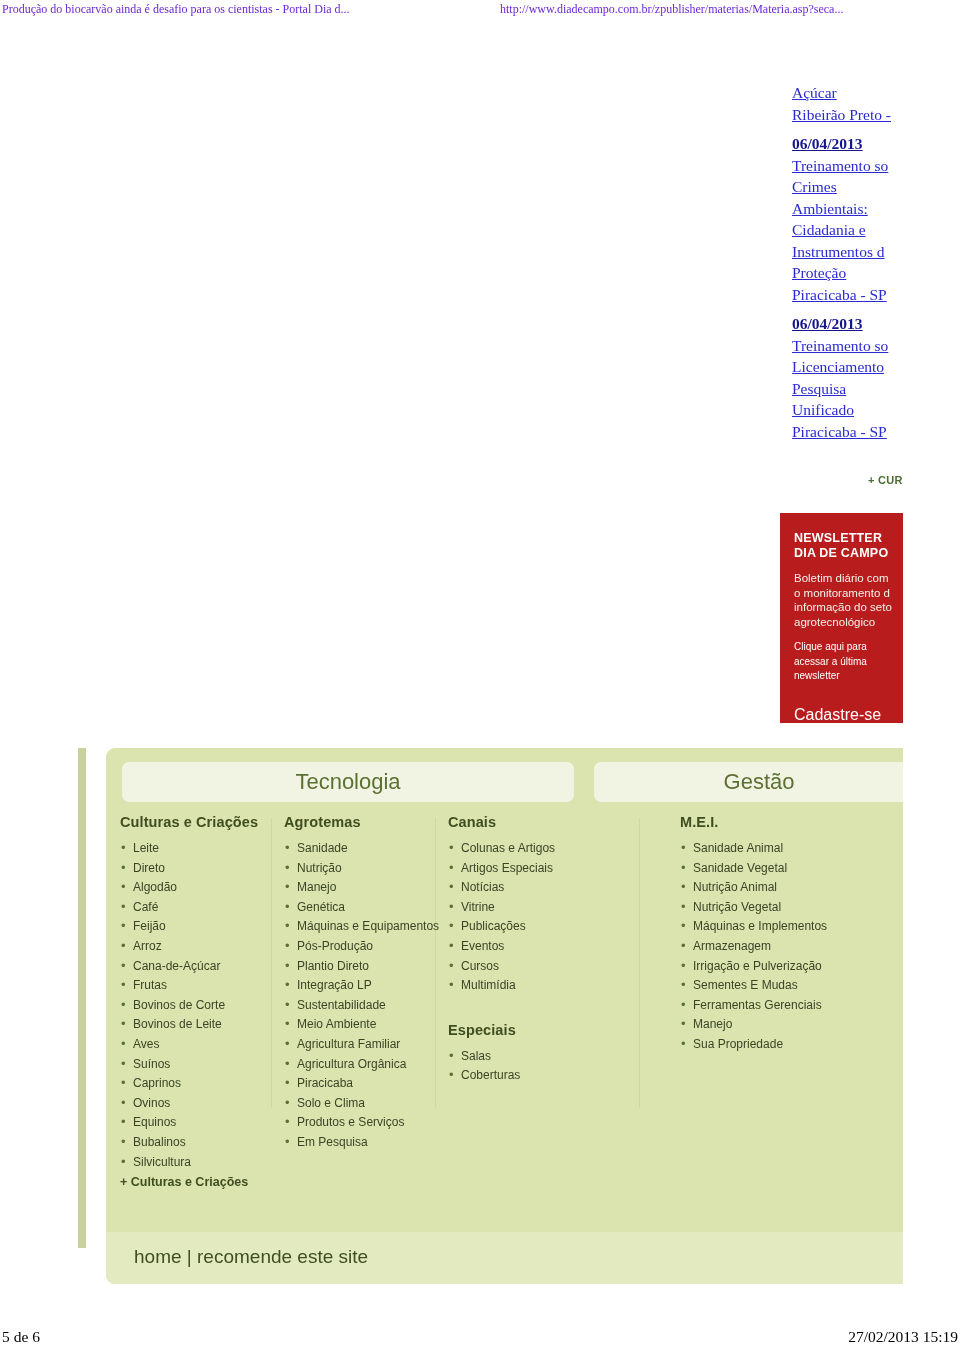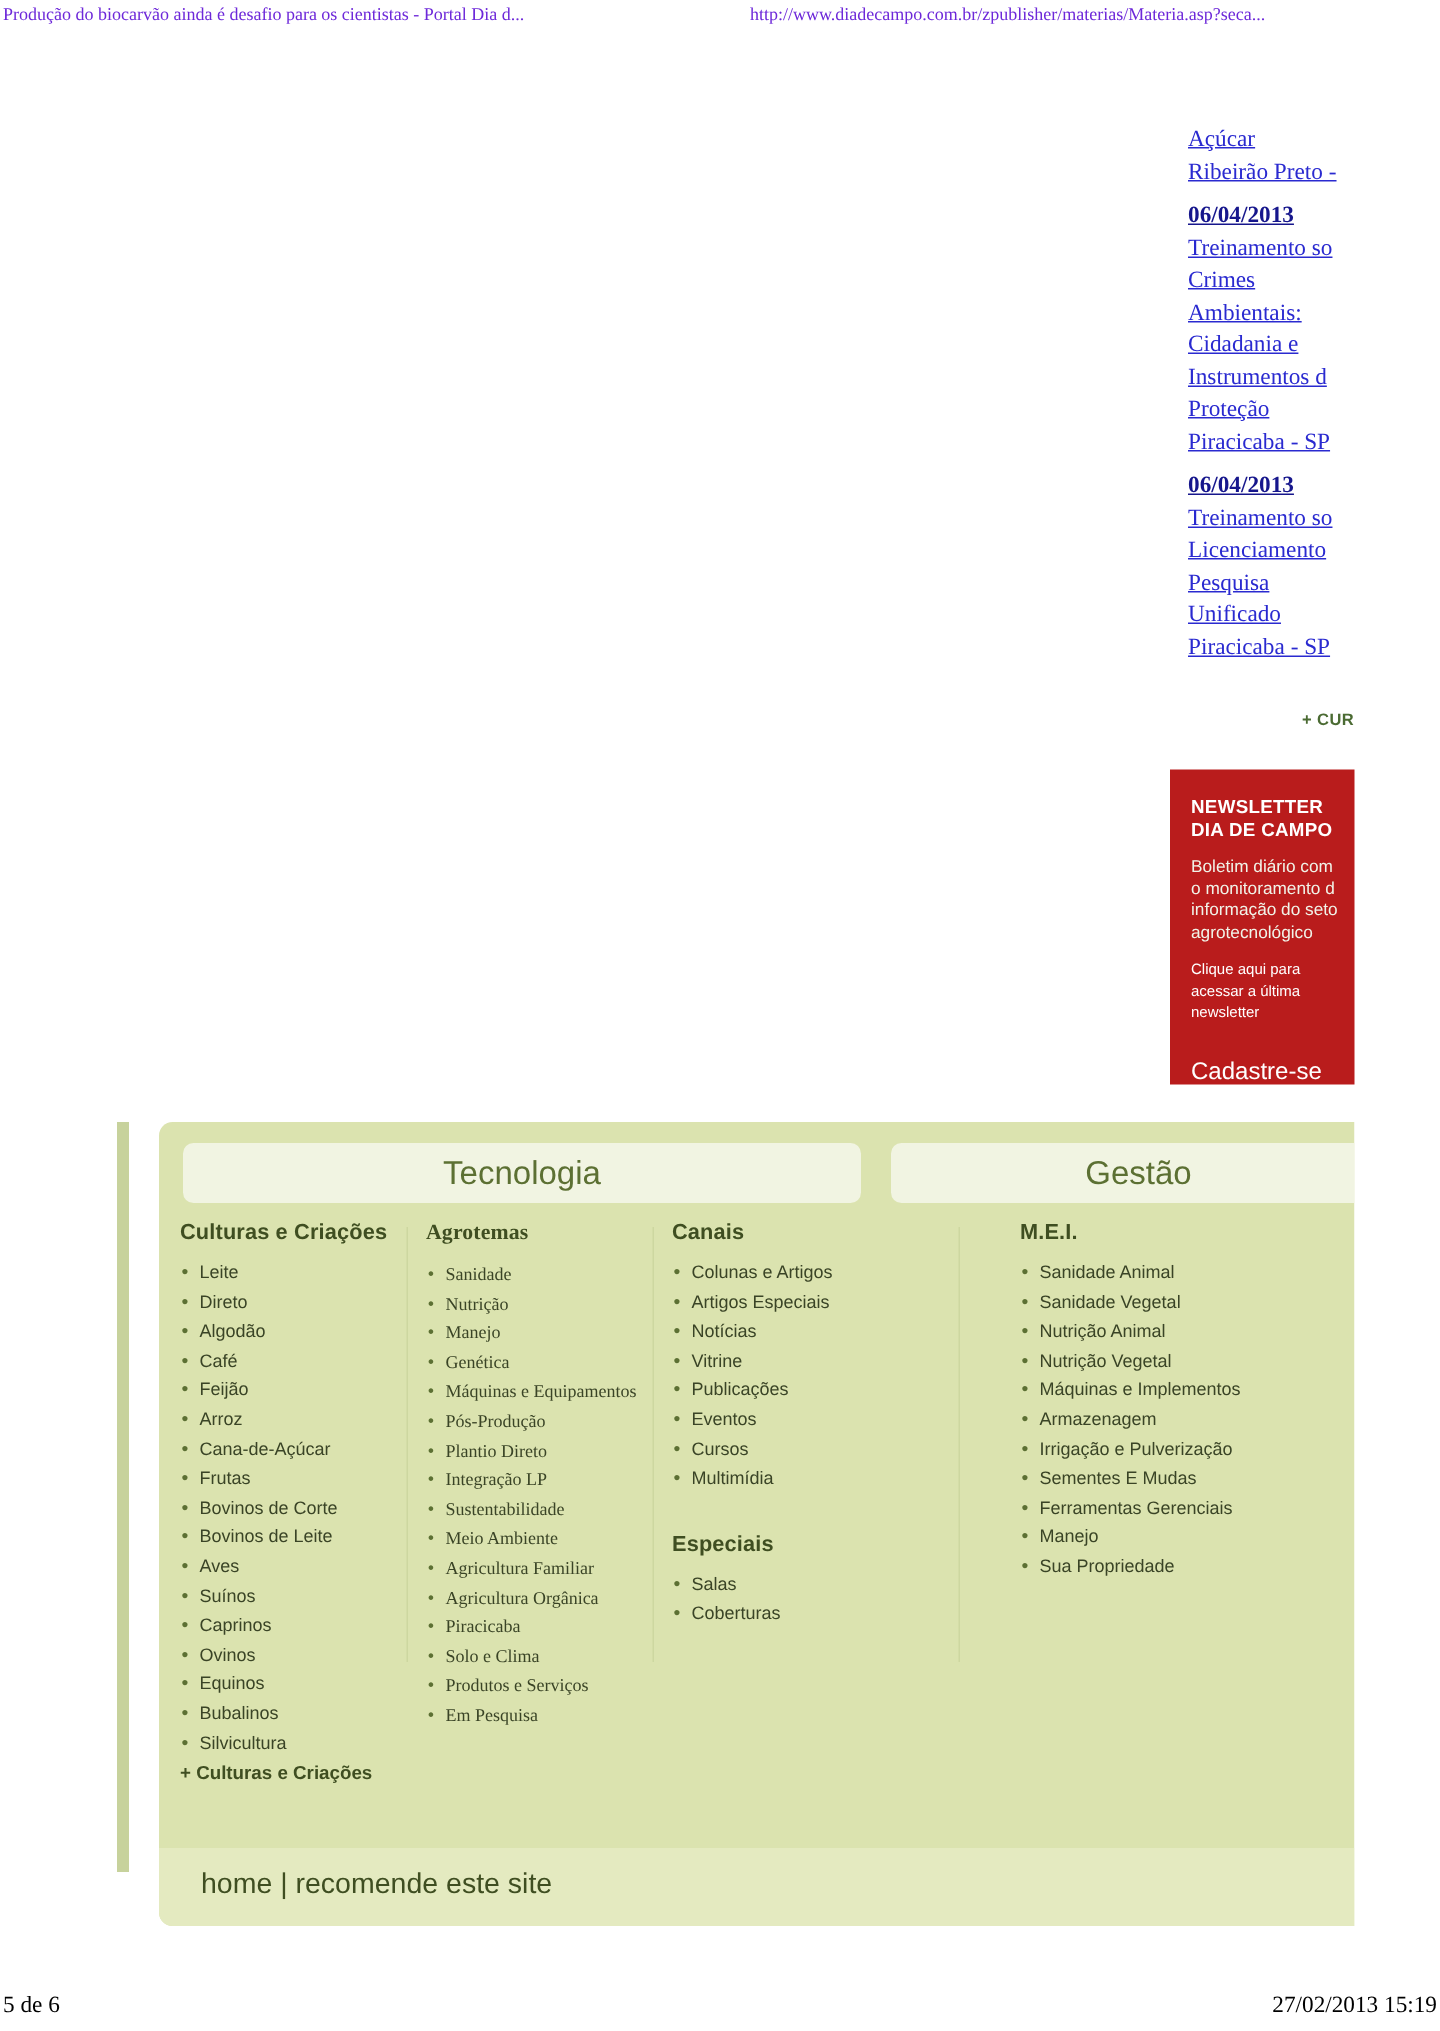--- a/index.html
+++ b/index.html
@@ -191,21 +191,21 @@
     left: 14px;
     top: 66px;
     width: 790px;
   }
   .col {
     position: absolute;
     top: 0;
     font-family: "Liberation Sans", sans-serif;
   }
   .col.c1 { left: 0;   width: 160px; }
-  .col.c2 { left: 164px; width: 160px; font-family: Liberation Serif, serif; }
+  .col.c2 { left: 164px; width: 160px; }
   .col.c3 { left: 328px; width: 200px; }
   .col.c4 { left: 560px; width: 230px; }
 
   .col .sep {
     position: absolute;
     top: 4px; right: 8px;
     width: 1px; height: 290px;
     background: #cdd7a0;
   }
 

